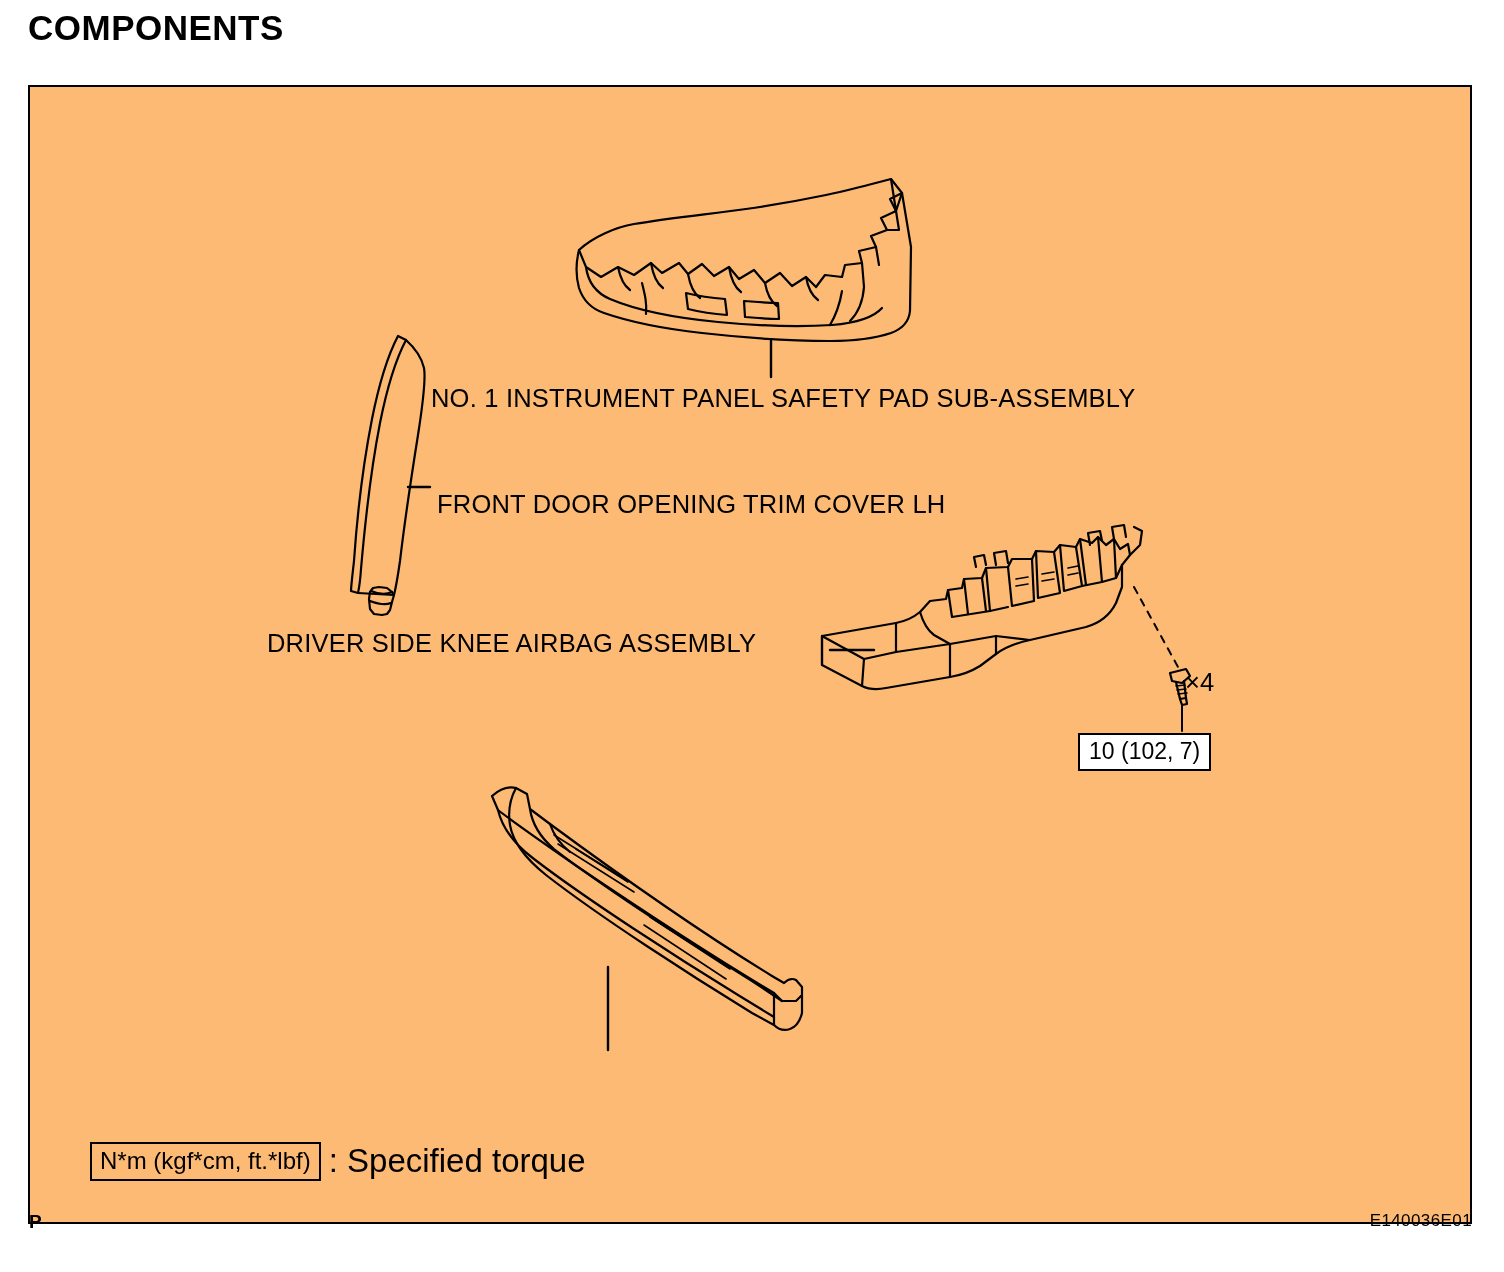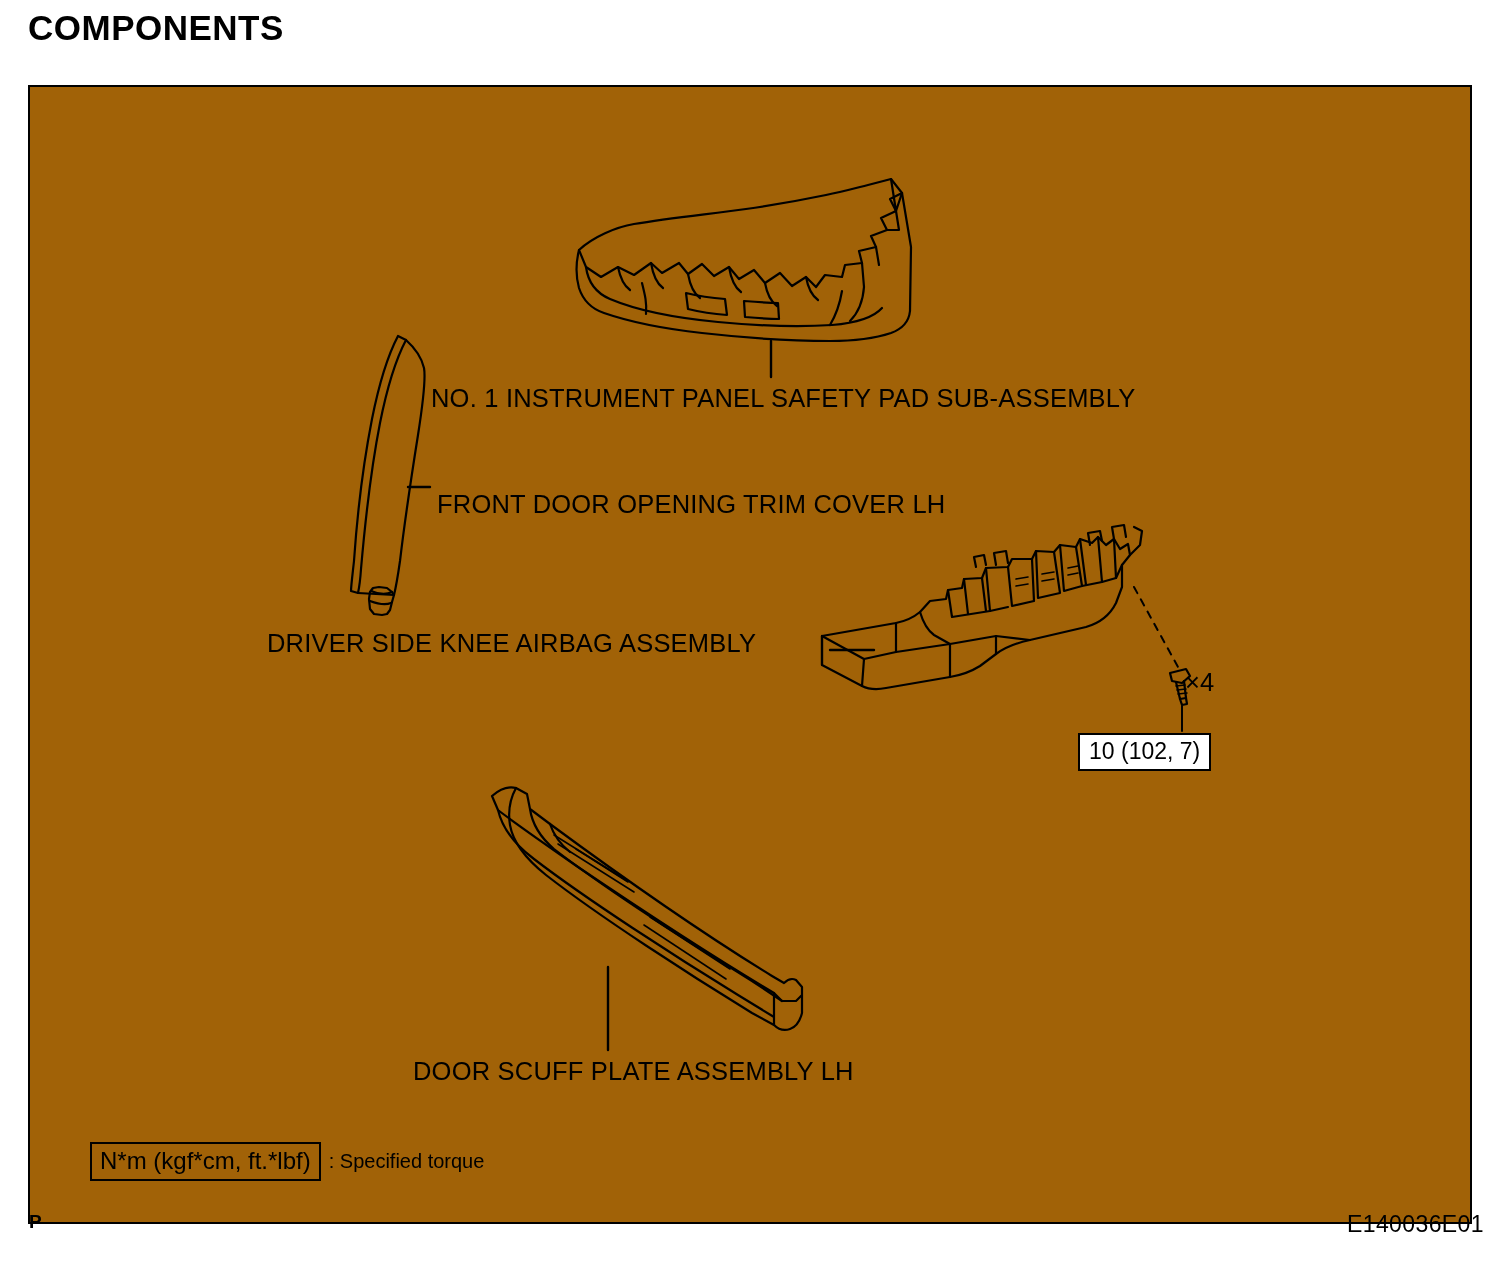--- a/index.html
+++ b/index.html
@@ -37,21 +37,21 @@
 
   
   .frame {
     position: absolute;
     left: 28px;
     top: 85px;
     width: 1444px;
     height: 1139px;
     border: 2px solid #000;
     box-sizing: border-box;
-    background: #a16207;
+    background: #fdba74;
   }
 
   
   .canvas {
     position: absolute;
     left: 0; top: 0;
     width: 100%;
     height: 100%;
   }
 
@@ -103,36 +103,36 @@
     margin-left: 44px;
   }
   .legend-key {
     border: 2px solid #000;
     padding: 3px 8px 4px 8px;
     font-size: 24px;
     line-height: 1.15;
   }
   .legend-text {
     margin-left: 8px;
-    font-size: 20px;
+    font-size: 33px;
   }
 
   
   .footer-left {
     position: absolute;
     left: 29px;
     top: 1211px;
     font-size: 19px;
     font-weight: bold;
   }
   .footer-right {
     position: absolute;
-    right: 20px;
+    right: 32px;
     top: 1211px;
-    font-size: 23px;
+    font-size: 17px;
     letter-spacing: 0.4px;
   }
 </style>
 </head>
 <body>
 
 <div class="page">
 
   <div class="page-title">COMPONENTS</div>
 
@@ -393,21 +393,20 @@
 
       </g>
     </svg>
 
     <div class="label" id="label-safety-pad">NO. 1 INSTRUMENT PANEL SAFETY PAD SUB-ASSEMBLY</div>
 
     <div class="label" id="label-knee-airbag">DRIVER SIDE KNEE AIRBAG ASSEMBLY</div>
 
     <div class="label" id="label-door-trim">FRONT DOOR OPENING TRIM COVER LH</div>
 
-    <div class="label" id="label-scuff-plate">DOOR SCUFF PLATE ASSEMBLY LH</div>
 
     <div class="bolt-qty">×4</div>
 
     <div class="torque-box">10 (102, 7)</div>
 
     <div class="legend">
       <span class="legend-key">N*m (kgf*cm, ft.*lbf)</span>
       <span class="legend-text">: Specified torque</span>
     </div>
 

